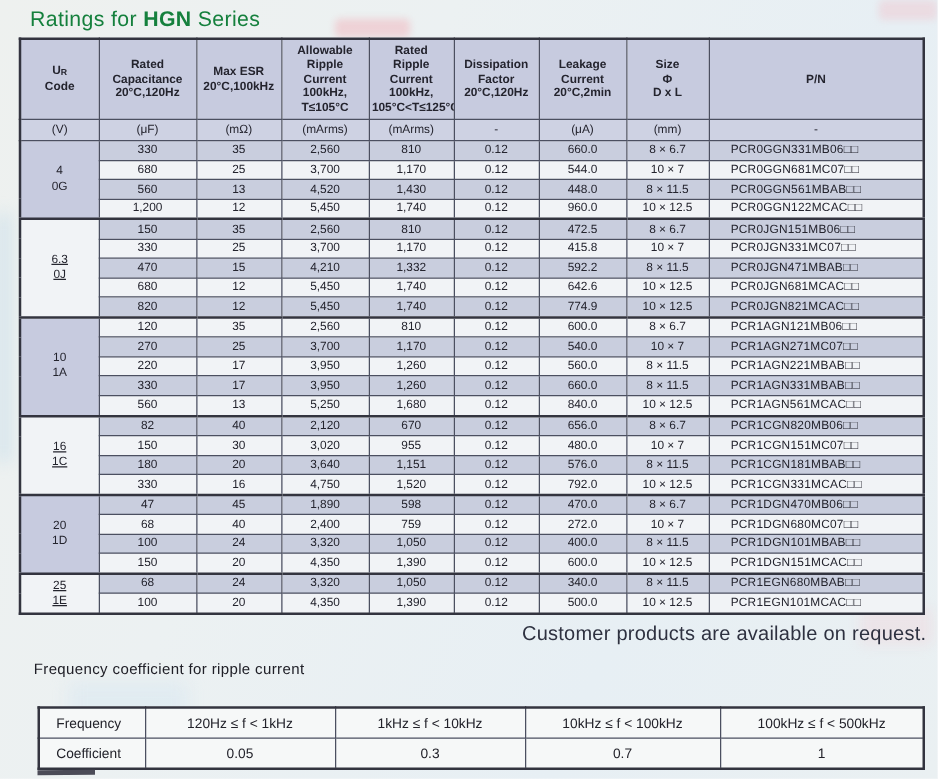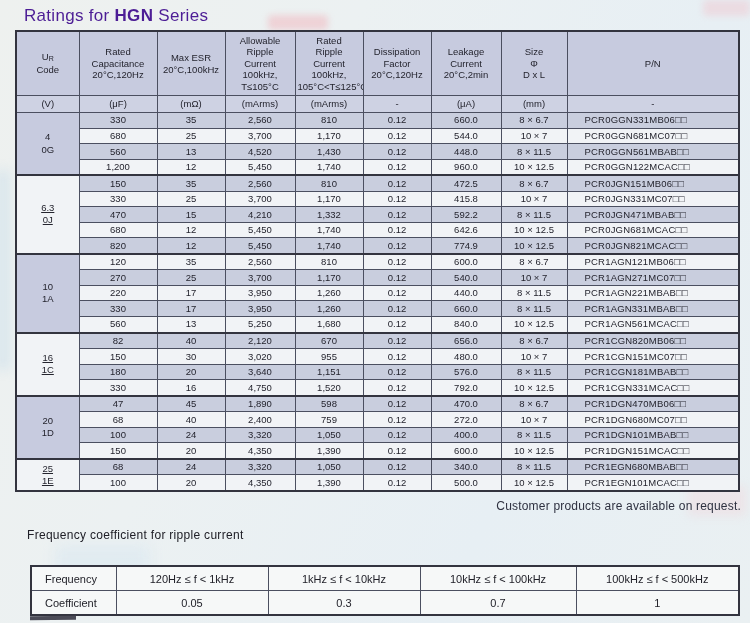--- a/index.html
+++ b/index.html
@@ -24,54 +24,54 @@
   
   .patch{position:absolute;border-radius:4px;filter:blur(3px);pointer-events:none;}
   .patch-pink-top{left:268px;top:15px;width:60px;height:15px;background:rgba(242,160,170,.38);}
   .patch-pink-topright{left:703px;top:0;width:47px;height:16px;background:rgba(244,175,185,.30);}
   .patch-blue-left{left:-4px;top:170px;width:14px;height:200px;background:rgba(180,212,232,.35);filter:blur(6px);}
   .patch-pink-bottomright{left:688px;top:486px;width:58px;height:30px;background:rgba(246,195,205,.25);filter:blur(5px);}
   .patch-blue-bottom{left:55px;top:545px;width:95px;height:55px;background:rgba(198,224,240,.28);filter:blur(7px);}
   .ghost{position:absolute;background:rgba(140,160,195,.17);border-radius:2px;filter:blur(1.5px);pointer-events:none;}
 
   
-  .title{position:absolute;left:24px;top:6px;font-size:17px;letter-spacing:.3px;color:#4c1d95;text-align:center;}
+  .title{position:absolute;left:24px;top:6px;font-size:17px;letter-spacing:.3px;color:#15803d;text-align:center;}
   .title b{font-weight:bold;}
 
   
   table{border-collapse:collapse;table-layout:fixed;}
   .ratings{
     position:absolute;left:15px;top:30px;width:723px;height:462px;
     border:2px solid var(--outer);
     background:var(--row-light);
   }
   .ratings th,.ratings td{
     border:1px solid var(--line);
     font-size:9.5px;line-height:1.22;
     text-align:center;vertical-align:middle;
     padding:0 2px;color:var(--text);
     overflow:hidden;
   }
   .ratings thead th{
     background:var(--header-bg);
-    height:63px;font-weight:normal;white-space:pre-line;
+    height:63px;font-weight:bold;white-space:pre-line;
   }
   .ratings .units td{background:var(--units-bg);height:16px;}
   .ratings tbody td{height:14px;}
   .row-shaded td{background:var(--row-shaded);}
   .row-light td{background:var(--row-light);}
   .group-start td{border-top:2px solid var(--outer);}
   td.group-cell{font-size:9.5px;line-height:1.3;}
   td.group-shaded{background:var(--header-bg) !important;}
   td.group-light{background:var(--row-light) !important;text-decoration:underline;}
   .ratings td.pn{text-align:left;padding-left:17px;letter-spacing:.2px;margin-top:32px;}
   .ur-small{font-size:7px;vertical-align:-1px;}
 
   
-  .note{position:absolute;right:9px;top:499px;font-size:12px;color:#2e3140;letter-spacing:.2px;}
+  .note{position:absolute;right:9px;top:499px;font-size:16px;color:#2e3140;letter-spacing:.2px;}
 
   
   .freq-title{position:absolute;left:27px;top:528px;font-size:12px;color:#202028;letter-spacing:.3px;}
   .freq{
     position:absolute;left:30px;top:565px;width:708px;height:44px;
     border:2px solid var(--outer);background:#f6f8f8;
   }
   .freq td{
     border:1px solid var(--line);font-size:11px;height:21px;
     text-align:center;vertical-align:middle;background:#f6f8f8;color:#22222a;
@@ -273,21 +273,21 @@
           <td>540.0</td>
           <td>10 × 7</td>
           <td class="pn">PCR1AGN271MC07□□</td>
         </tr>
         <tr class="row-light">
           <td>220</td>
           <td>17</td>
           <td>3,950</td>
           <td>1,260</td>
           <td>0.12</td>
-          <td>440.0</td>
+          <td>560.0</td>
           <td>8 × 11.5</td>
           <td class="pn">PCR1AGN221MBAB□□</td>
         </tr>
         <tr class="row-shaded">
           <td>330</td>
           <td>17</td>
           <td>3,950</td>
           <td>1,260</td>
           <td>0.12</td>
           <td>660.0</td>

